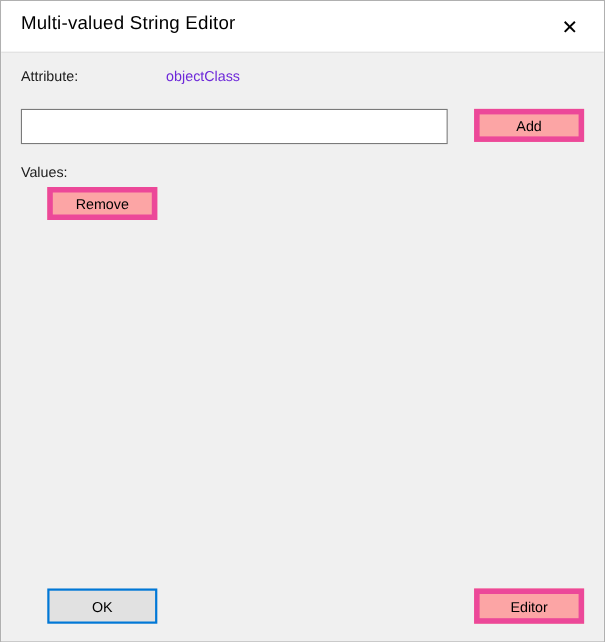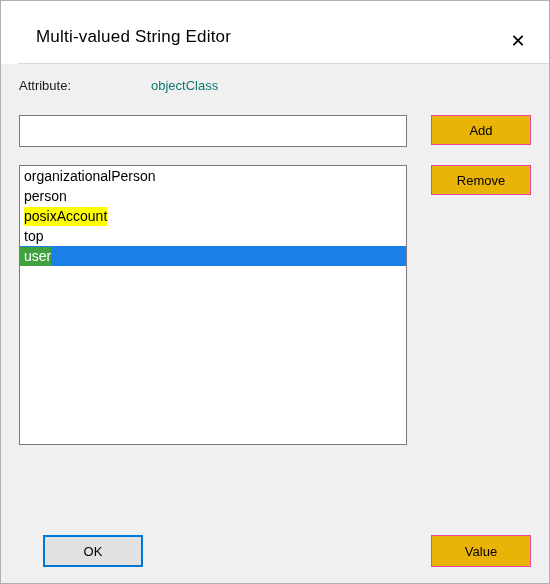--- a/index.html
+++ b/index.html
@@ -12,24 +12,23 @@
       font-size: 13px;
       background: #fff;
       border: 1px solid #b0b0b0;
       display: flex;
       flex-direction: column;
     }
     .titlebar {
       display: flex;
       justify-content: space-between;
       align-items: flex-start;
-      padding: 26px 14px 8px 18px;
+      padding: 10px 14px 8px 18px;
       border-bottom: 1px solid #d9d9d9;
       background: #fff;
-      margin-left: 17px;
     }
     .titlebar-title {
       font-size: 17px;
       color: #000;
       letter-spacing: 0.2px;
     }
     .close-btn {
       font-size: 18px;
       width: 34px;
       height: 28px;
@@ -48,21 +47,21 @@
     }
     .attr-row {
       display: flex;
       margin-bottom: 22px;
     }
     .attr-label {
       width: 132px;
       color: #1a1a1a;
     }
     .attr-value {
-      color: #0f766e;
+      color: #6d28d9;
     }
     .field-label {
       margin-bottom: 6px;
       color: #1a1a1a;
     }
     .add-row {
       display: flex;
       margin-bottom: 18px;
     }
     .text-input {
@@ -71,22 +70,22 @@
       border: 1px solid #7a7a7a;
       background: #fff;
       padding: 4px 6px;
       font-family: inherit;
       font-size: 13px;
     }
     .btn {
       width: 100px;
       height: 30px;
       margin-left: 24px;
-      background: #eab308;
-      border: 1px solid #ec4899;
+      background: #fca5a5;
+      border: 5px solid #ec4899;
       font-family: inherit;
       font-size: 13px;
       text-align: center;
       cursor: default;
     }
     .list-row {
       display: flex;
       flex: 1;
     }
     .listbox {
@@ -152,31 +151,25 @@
   <div class="attr-row">
     <div class="attr-label">Attribute:</div>
     <div class="attr-value">objectClass</div>
   </div>
 
   <div class="add-row">
     <input type="text" class="text-input" value="" style="">
     <button class="btn">Add</button>
   </div>
 
+  <div class="field-label">Values:</div>
   <div class="list-row">
-    <div class="listbox" id="listbox">
-        <div class="list-item">organizationalPerson</div>
-        <div class="list-item">person</div>
-        <div class="list-item"><span class="hl-yellow">posixAccount</span></div>
-        <div class="list-item">top</div>
-        <div class="list-item selected"><span class="hl-green">user</span></div>
-      </div>
     <div class="side-btn-col">
       <button class="btn">Remove</button>
     </div>
   </div>
 
   <div class="footer">
     <button class="btn ok">OK</button>
-    <button class="btn cancel">Value</button>
+    <button class="btn cancel">Editor</button>
   </div>
 
 </div>
 
 </body></html>

